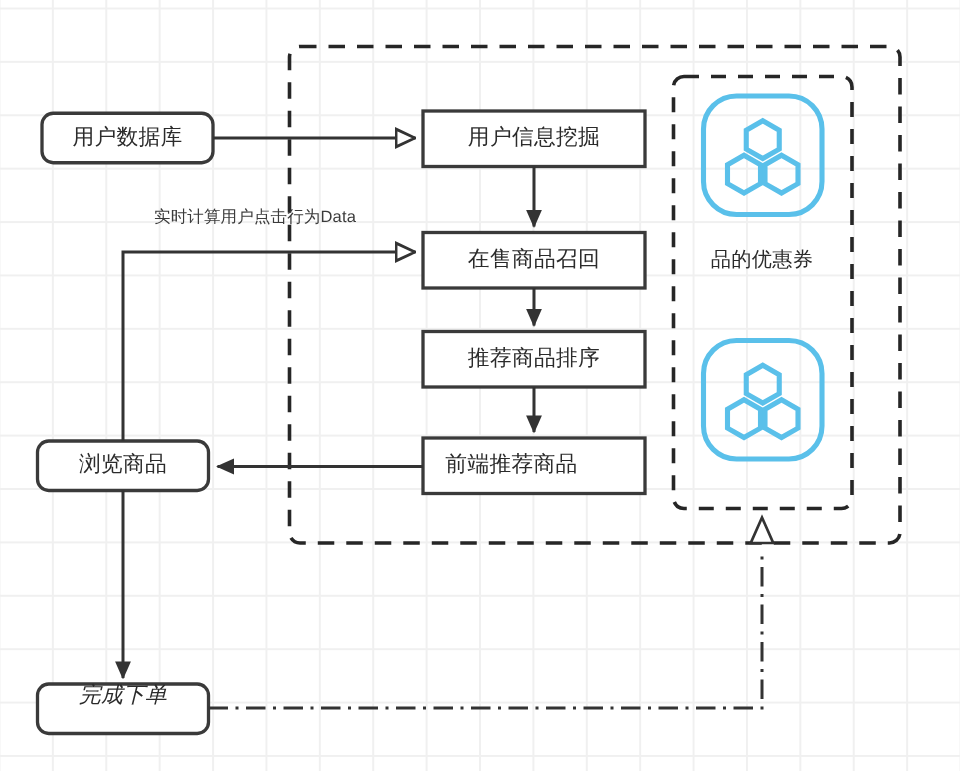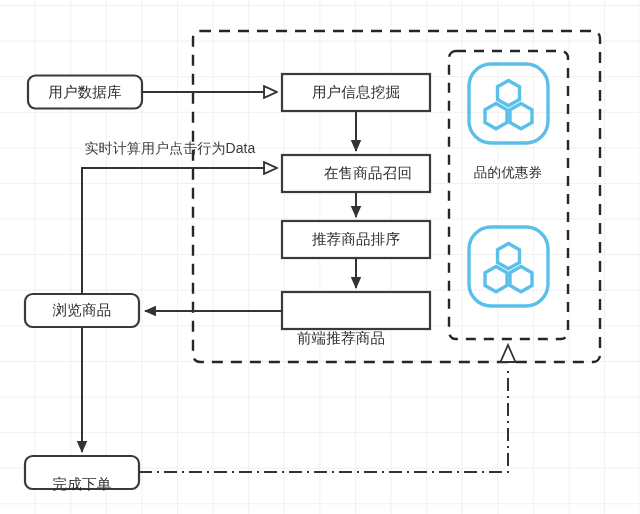--- a/index.html
+++ b/index.html
@@ -36,21 +36,21 @@
     color: #2b2b2b;
     font-size: 14.5px;
     line-height: 1.25;
     letter-spacing: 0.2px;
     pointer-events: none;
     white-space: pre-line;
   }
   .edge-label {
     position: absolute;
     color: #3b3b3b;
-    font-size: 14px;
+    font-size: 11px;
     line-height: 1.45;
     text-align: center;
     letter-spacing: 0.1px;
     white-space: pre-line;
   }
   .db-caption {
     position: absolute;
     color: #2b2b2b;
     font-size: 13.5px;
     text-align: center;
@@ -121,29 +121,29 @@
       <path d="M 508.5 243.5 L 519.5 249.8 L 519.5 262.4 L 508.5 268.7 L 497.5 262.4 L 497.5 249.8 z" fill="none" stroke="#5ac0ea" stroke-width="3.4"></path>
       <path d="M 496 266.5 L 507 272.8 L 507 285.4 L 496 291.7 L 485 285.4 L 485 272.8 z" fill="none" stroke="#5ac0ea" stroke-width="3.4"></path>
       <path d="M 521 266.5 L 532 272.8 L 532 285.4 L 521 291.7 L 510 285.4 L 510 272.8 z" fill="none" stroke="#5ac0ea" stroke-width="3.4"></path>
     </g>
   </svg>
 
   <div class="node-label" style="left:28px; top:75.5px; width:114px; height:33px;">用户数据库</div>
 
   <div class="node-label" style="left:25px; top:294px; width:114px; height:33px;">浏览商品</div>
 
-  <div class="node-label" style="left:25px; top:468px; width:114px; height:33px;">完成下单</div>
+  <div class="node-label" style="left:25px; top:448px; width:114px; height:33px;font-style:italic;">完成下单</div>
 
   <div class="node-label" style="left:282px; top:74px; width:148px; height:37px;border-radius:10px;">用户信息挖掘</div>
 
-  <div class="node-label" style="left:282px; top:155px; width:148px; height:37px;padding-left:12px;">在售商品召回</div>
+  <div class="node-label" style="left:282px; top:155px; width:148px; height:37px;">在售商品召回</div>
 
   <div class="node-label" style="left:282px; top:221px; width:148px; height:37px;">推荐商品排序</div>
 
-  <div class="node-label" style="left:282px; top:292px; width:118px; height:37px;margin-top:28px;">前端推荐商品</div>
+  <div class="node-label" style="left:282px; top:292px; width:118px; height:37px;">前端推荐商品</div>
 
   <div class="db-caption" style="left:448px; top:164px;">品的优惠券</div>
 
 
   <div class="edge-label" style="left:70px; top:138px; width:200px;">实时计算用户点击行为Data</div>
 
 
 
 </div>
 

